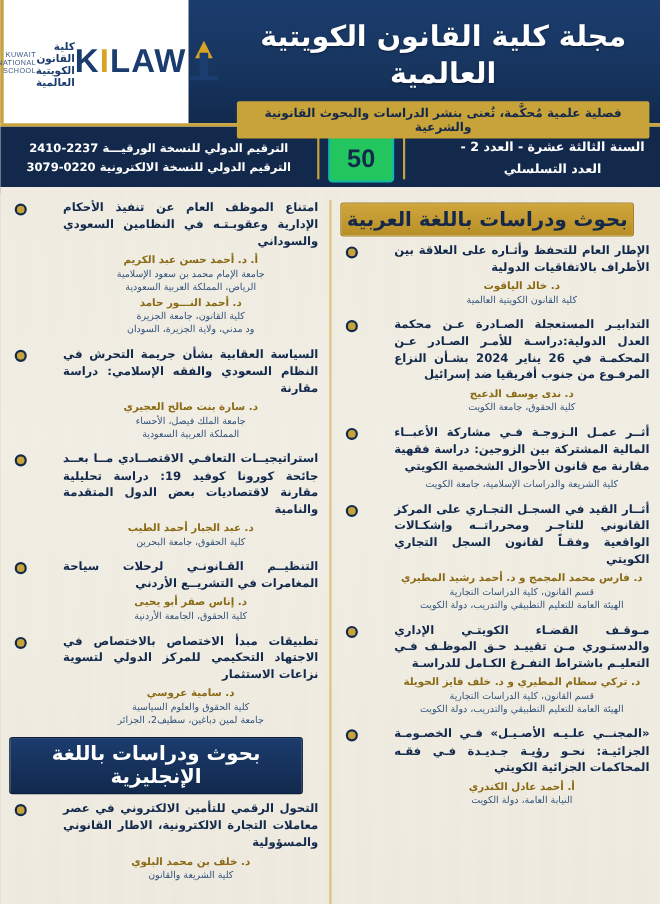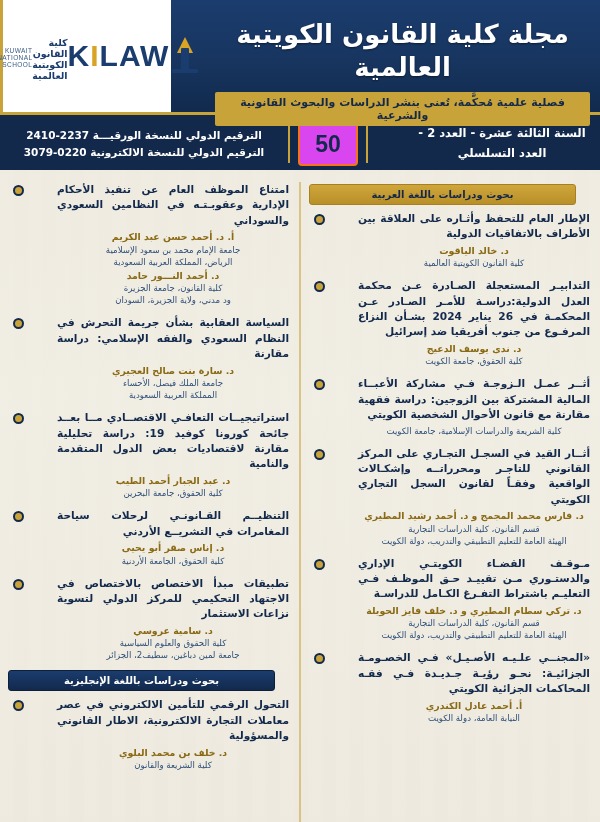--- a/index.html
+++ b/index.html
@@ -76,40 +76,40 @@
     height:58px;background:#12294c;display:flex;flex-direction:row-reverse;
     align-items:center;border-bottom:3px solid #c8a33a;
   }
   .issn{
     width:268px;padding:0 10px;text-align:center;
     color:#ffffff;font-size:10.5px;line-height:1.6;font-weight:bold;
   }
   .issn .line{white-space:nowrap;}
   .vsep{width:2px;height:38px;background:#c8a33a;}
   .badge{
-    width:56px;height:40px;background:#d946ef;border:2px solid #f97316;border-radius:4px;
+    width:56px;height:40px;background:#22c55e;border:2px solid #14b8a6;border-radius:4px;
     display:flex;align-items:center;justify-content:center;margin:0 8px;
     font-family:"Liberation Sans", sans-serif;font-size:23px;font-weight:bold;color:#12294c;
   }
   .issue{
     flex:1;text-align:center;color:#ffffff;font-size:11.5px;line-height:1.7;font-weight:bold;
     padding:0 6px;
     margin-left:36px;
   }
   
   .content{
     display:flex;flex-direction:row-reverse;height:652px;padding:6px 6px 0 6px;box-sizing:border-box;
     gap:6px;
   }
   .col{width:50%;box-sizing:border-box;}
   .col-right{padding:0 2px;}
   .col-left{padding:0 2px;}
   .sec-head{
     background:linear-gradient(180deg,#cfa63c 0%,#b98f28 100%);
-    color:#14284a;font-size:10px;font-weight:bold;text-align:center;
+    color:#14284a;font-size:18px;font-weight:bold;text-align:center;
     padding:4px 0;border-radius:3px;margin:2px 16px 6px 0;
     border:1px solid #a8801f;
   }
   .sec-head.blue{
     background:linear-gradient(180deg,#1b3c6e 0%,#12294c 100%);
     color:#ffffff;border:1px solid #0d1f3c;
   }
   .entry{
     display:flex;flex-direction:row-reverse;margin-bottom:9px;padding-right:2px;
   }

